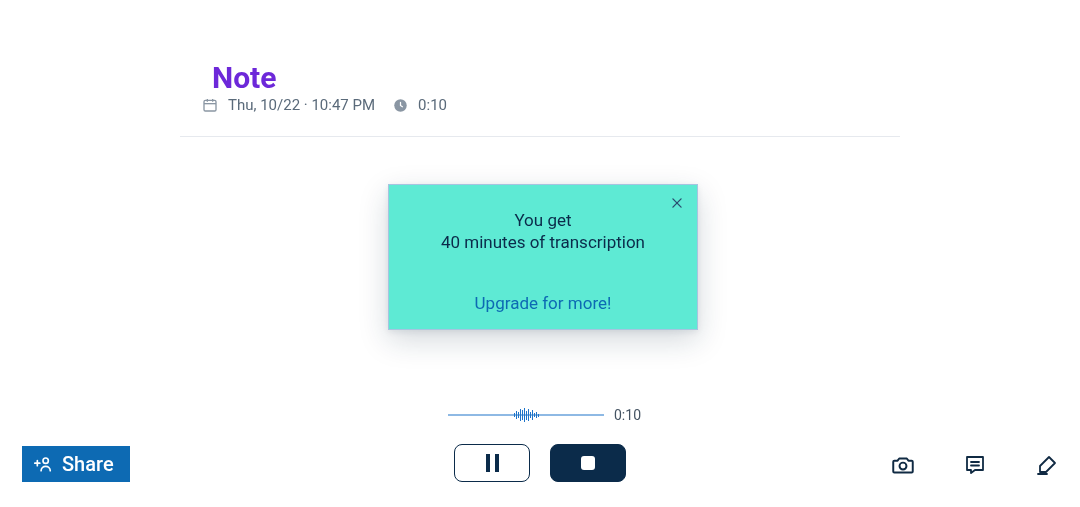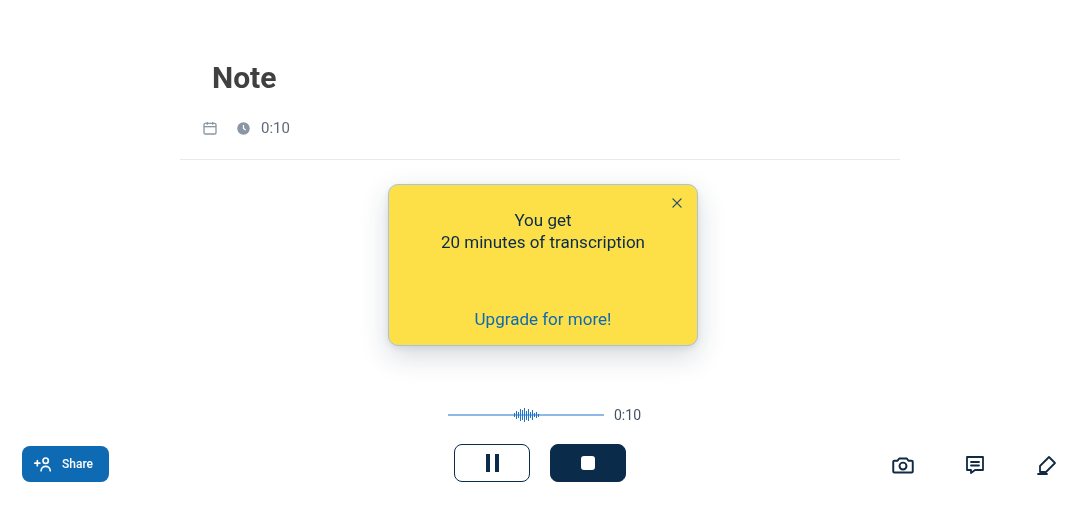--- a/index.html
+++ b/index.html
@@ -16,23 +16,23 @@
   .content {
     position: absolute;
     left: 180px;
     right: 180px;
     top: 60px;
   }
 
   .title {
     font-size: 30px;
     font-weight: 700;
-    color: #404040;
+    color: #6d28d9;
     margin-left: 32px;
-    margin-bottom: 24px;
+    margin-bottom: 1px;
   }
 
   .meta-row {
     display: flex;
     align-items: center;
     gap: 10px;
     color: #5a6a7a;
     font-size: 15px;
     margin-left: 22px;
   }
@@ -43,42 +43,42 @@
     border-top: 1px solid #e6e9ee;
     margin-top: 22px;
   }
 
   
   .popover {
     position: absolute;
     left: 388px;
     top: 184px;
     width: 310px;
-    background: #fde047;
+    background: #5eead4;
     border: 1px solid #a6c4e0;
-    border-radius: 10px;
+    border-radius: 0;
     box-shadow: 0 10px 28px rgba(16, 42, 67, 0.18), 0 2px 6px rgba(16, 42, 67, 0.08);
     padding: 24px 22px 16px 22px;
     text-align: center;
   }
   .popover .close {
     position: absolute;
     top: 8px; right: 10px;
     width: 20px; height: 20px;
     color: #2a4b6d;
     cursor: pointer;
     display: flex; align-items: center; justify-content: center;
   }
   .pop-line {
     font-size: 17px;
     line-height: 1.3;
     color: #0b2b4a;
   }
   .pop-link {
-    margin-top: 56px;
+    margin-top: 40px;
     display: block;
     color: #0d6ab3;
     font-size: 17px;
     text-decoration: none;
   }
   .pop-sub {
     margin-top: 40px;
     font-size: 12px;
     color: #5a6a7a;
   }
@@ -176,26 +176,26 @@
   }
 
   
   .share-btn {
     position: absolute;
     left: 22px;
     top: 446px;
     height: 36px;
     background: #0d6ab3;
     color: #fff;
-    border-radius: 8px;
+    border-radius: 0;
     display: flex;
     align-items: center;
     gap: 8px;
     padding: 0 16px 0 12px;
-    font-size: 12px;
+    font-size: 20px;
     font-weight: 500;
     cursor: pointer;
   }
 
   
   .right-actions {
     position: absolute;
     right: 18px;
     top: 450px;
     display: flex;
@@ -217,40 +217,41 @@
   <div class="title">Note</div>
   <div class="meta-row">
     <span class="icon">
       <svg width="16" height="16" viewBox="0 0 24 24" fill="none" stroke="currentColor" stroke-width="2">
         <rect x="3" y="5" width="18" height="16" rx="2"></rect>
         <line x1="3" y1="10" x2="21" y2="10"></line>
         <line x1="8" y1="3" x2="8" y2="7"></line>
         <line x1="16" y1="3" x2="16" y2="7"></line>
       </svg>
     </span>
+    <span>Thu, 10/22 · 10:47 PM</span>
     <span class="icon" style="margin-left:8px">
       <svg width="15" height="15" viewBox="0 0 24 24" fill="currentColor">
         <circle cx="12" cy="12" r="10"></circle>
         <polyline points="12 7 12 12 15 14" fill="none" stroke="#fff" stroke-width="2" stroke-linecap="round"></polyline>
       </svg>
     </span>
     <span>0:10</span>
   </div>
   <hr class="divider">
 </div>
 
 <div class="popover">
   <div class="close">
     <svg width="14" height="14" viewBox="0 0 24 24" fill="none" stroke="currentColor" stroke-width="2.2" stroke-linecap="round">
       <line x1="5" y1="5" x2="19" y2="19"></line>
       <line x1="19" y1="5" x2="5" y2="19"></line>
     </svg>
   </div>
   <div class="pop-line">You get</div>
-  <div class="pop-line">20 minutes of transcription</div>
+  <div class="pop-line">40 minutes of transcription</div>
   <a class="pop-link">Upgrade for more!</a>
 </div>
 
 <div class="wave-row">
   <div class="wave">
     <div class="wave-baseline"></div>
     <div class="wave-bars">
       <span></span>
         <span></span>
         <span></span>

